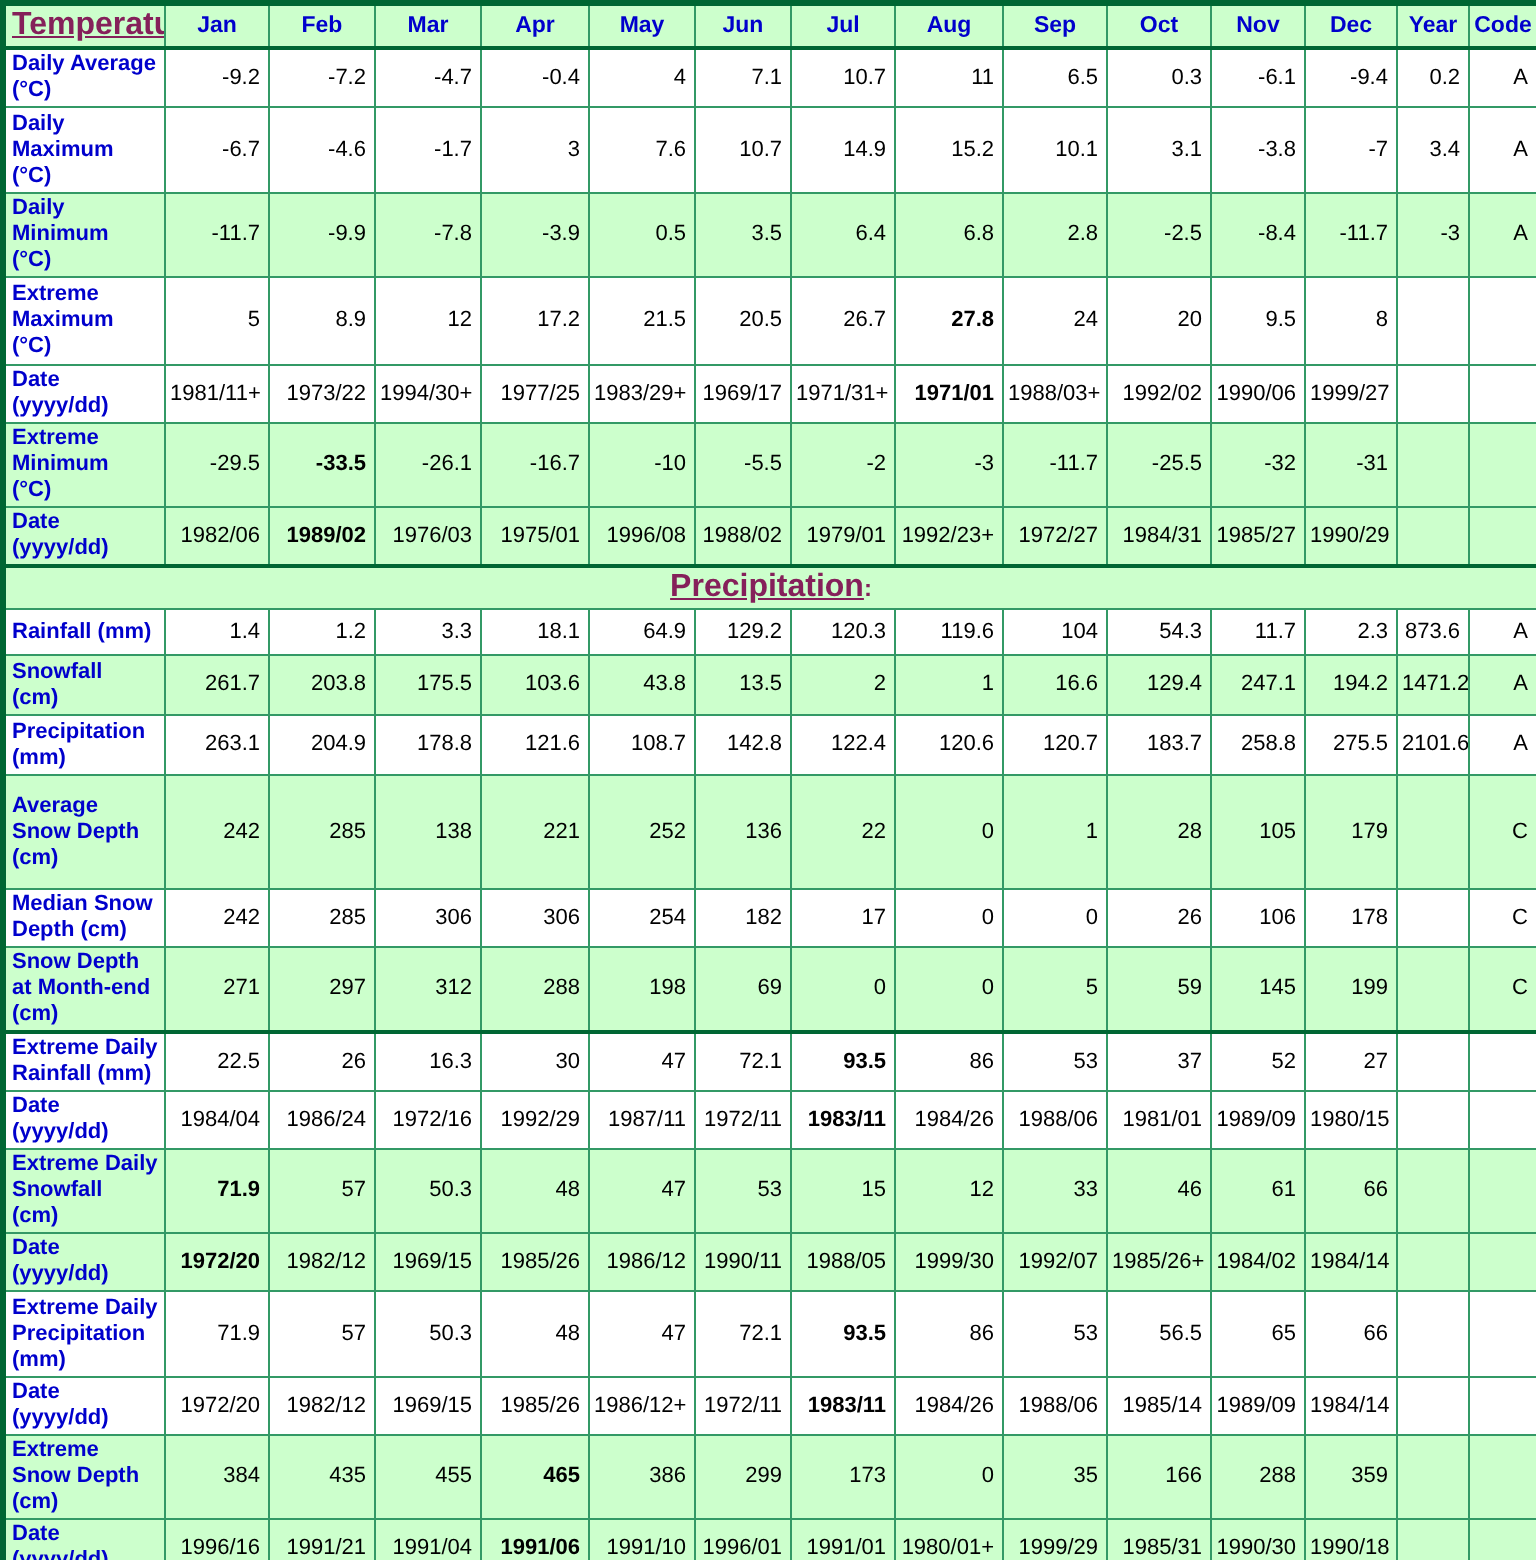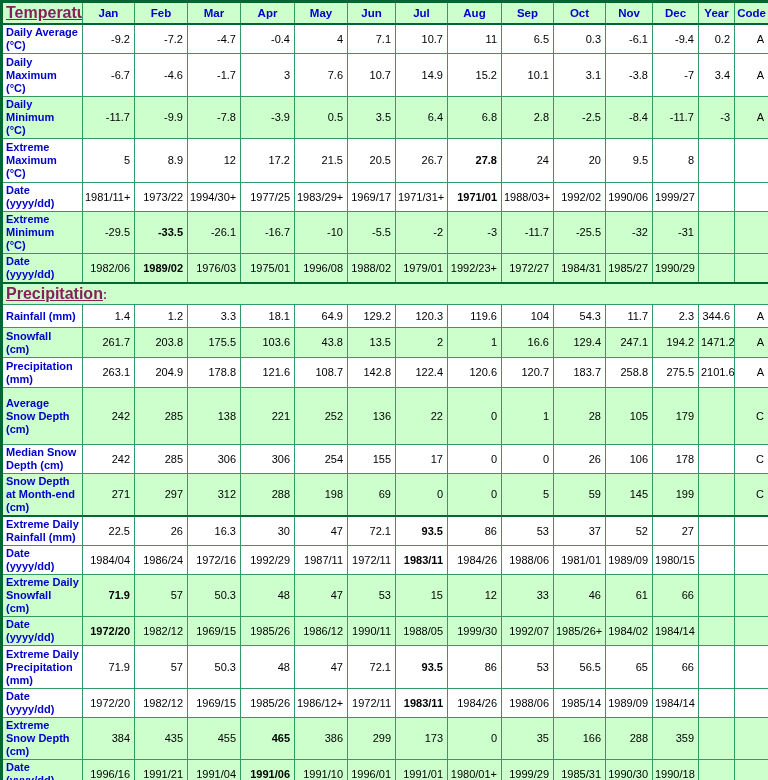--- a/index.html
+++ b/index.html
@@ -50,21 +50,21 @@
     color:var(--value-black);
     font-size:11px;
     line-height:13px;
     text-align:right;
     padding-right:4px;
     font-weight:normal;
   }
   td.val.rec{font-weight:bold;}
   td.section-cell{
     background:var(--bg-green);
-    text-align:left;
+    text-align:center;
     padding-left:3px;
     border-top:2px solid var(--border-thick);
   }
   tr.thick-top > th, tr.thick-top > td{border-top:2px solid var(--border-thick);}
   a.sec-link{
     color:var(--link-purple);
     font-weight:bold;
     font-size:16px;
     text-decoration:underline;
     cursor:pointer;
@@ -257,21 +257,21 @@
         <td class="val">3.3</td>
         <td class="val">18.1</td>
         <td class="val">64.9</td>
         <td class="val">129.2</td>
         <td class="val">120.3</td>
         <td class="val">119.6</td>
         <td class="val">104</td>
         <td class="val">54.3</td>
         <td class="val">11.7</td>
         <td class="val">2.3</td>
-        <td class="val">344.6</td>
+        <td class="val">873.6</td>
         <td class="val">A</td>
       </tr>
       <tr class="green" style="height: 30px;">
         <th class="rowlabel">Snowfall
 (cm)</th>
         <td class="val">261.7</td>
         <td class="val">203.8</td>
         <td class="val">175.5</td>
         <td class="val">103.6</td>
         <td class="val">43.8</td>
@@ -323,21 +323,21 @@
         <td class="val">C</td>
       </tr>
       <tr class="white" style="height: 29px;">
         <th class="rowlabel">Median Snow
 Depth (cm)</th>
         <td class="val">242</td>
         <td class="val">285</td>
         <td class="val">306</td>
         <td class="val">306</td>
         <td class="val">254</td>
-        <td class="val">155</td>
+        <td class="val">182</td>
         <td class="val">17</td>
         <td class="val">0</td>
         <td class="val">0</td>
         <td class="val">26</td>
         <td class="val">106</td>
         <td class="val">178</td>
         <td class="val"></td>
         <td class="val">C</td>
       </tr>
       <tr class="green" style="height: 41px;">

